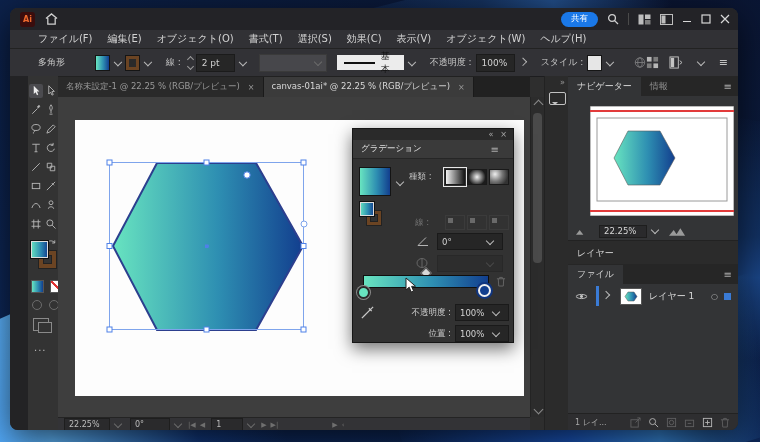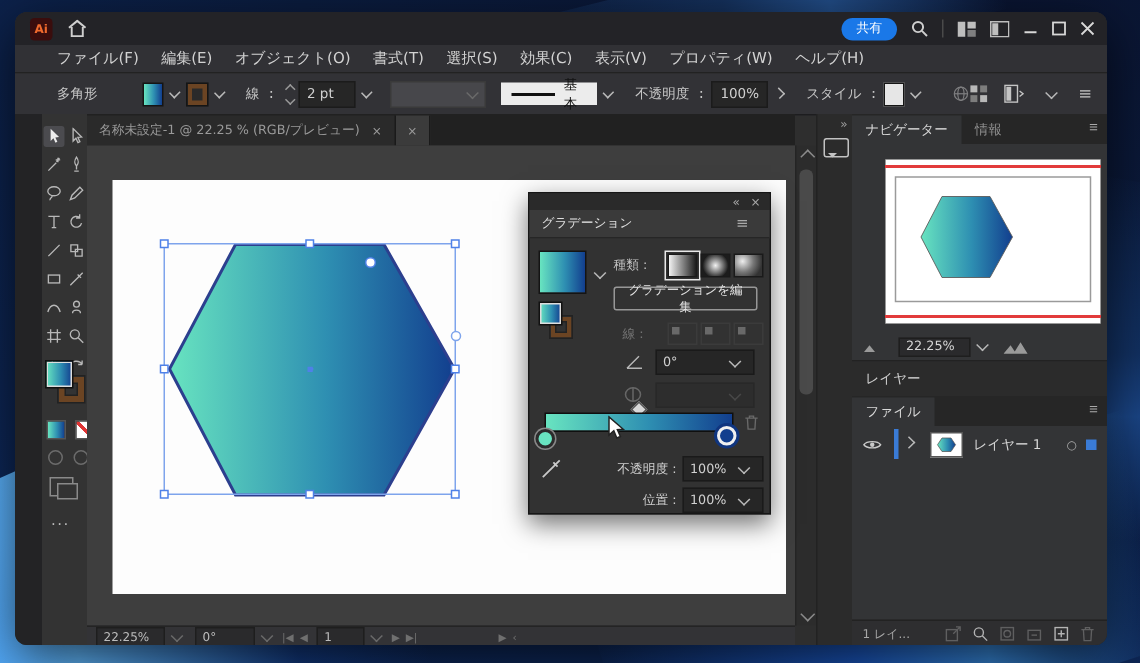--- a/index.html
+++ b/index.html
@@ -34,21 +34,21 @@
 
   
   .menubar{position:absolute;left:0;top:22px;right:0;height:18px;background:#313135;
     display:flex;align-items:center;gap:15px;padding-left:28px;font-size:10px;color:#d2d2d2;
     border-bottom:1px solid #222;}
   .menubar span{white-space:nowrap;}
 
   
   .optionsbar{position:absolute;left:0;top:41px;right:0;height:27px;background:#323236;
     display:flex;align-items:center;font-size:9px;color:#c8c8c8;border-bottom:1px solid #1d1d1f;}
-  .ob-label{margin:0 4px 0 10px;white-space:nowrap;font-family:Liberation Mono, monospace;}
+  .ob-label{margin:0 4px 0 10px;white-space:nowrap;}
   .obj{margin-left:28px;margin-right:30px;}
   .swatch{width:14px;height:14px;border:1px solid #151515;display:inline-block;}
   .stroke-sw{background:#2a2a2a;box-shadow:inset 0 0 0 3px #6b4423;}
   .chev{display:inline-block;width:5px;height:5px;border-right:1.3px solid #b9b9b9;
     border-bottom:1.3px solid #b9b9b9;transform:rotate(45deg);margin:0 5px 2px 5px;}
   .chev.dim{border-color:#6a6a6a;}
   .chev.right{transform:rotate(-45deg);}
   .stepper{display:inline-flex;flex-direction:column;gap:2px;margin:0 3px;}
   .stepper i{width:4px;height:4px;border-right:1.2px solid #9a9a9a;border-bottom:1.2px solid #9a9a9a;display:block;}
   .stepper .up{transform:rotate(-135deg);} .stepper .dn{transform:rotate(45deg);}
@@ -97,21 +97,21 @@
   .scrollarrow{position:absolute;left:4px;width:6px;height:6px;border-right:1.3px solid #8a8a8a;border-bottom:1.3px solid #8a8a8a;}
 
   
   .dockstrip{left:534px;top:68px;width:24px;bottom:0;background:#2b2b2b;border-left:1px solid #222;border-right:1px solid #222;}
   .bubble{position:absolute;left:4px;top:16px;width:15px;height:11px;border:1.3px solid #c2c2c2;border-radius:2px;}
   .bubble::after{content:"";position:absolute;left:2px;bottom:-4px;border:3px solid transparent;border-top-color:#c2c2c2;}
   .expand{position:absolute;right:4px;top:2px;color:#9a9a9a;font-size:8px;}
 
   
   .rightdock{left:558px;top:68px;width:170px;bottom:0;background:#2b2b2b;}
-  .ptabs{position:absolute;left:0;right:0;height:20px;background:#262626;display:flex;align-items:flex-end;font-size:9px;font-family:Liberation Mono, monospace;}
+  .ptabs{position:absolute;left:0;right:0;height:20px;background:#262626;display:flex;align-items:center;font-size:9px;}
   .ptab{padding:3px 9px;color:#8f8f8f;}
   .ptab.active{background:#333436;color:#d8d8d8;}
   .ham{margin-left:auto;margin-right:6px;color:#aaa;font-size:10px;align-self:center;}
   .navbody{position:absolute;left:0;top:20px;right:0;height:144px;background:#333436;}
   .navzoom{position:absolute;left:0;top:146px;right:0;height:18px;background:#333436;
     display:flex;align-items:center;font-size:8.5px;border-bottom:1px solid #222;}
   .mtn{fill:#9a9a9a;}
   .layersbody{position:absolute;left:0;top:208px;right:0;bottom:16px;background:#333436;}
   .layerrow{position:absolute;left:0;right:0;top:2px;height:20px;display:flex;align-items:center;font-size:9px;color:#d6d6d6;}
   .selbar{width:3px;height:20px;background:#3a7bd6;margin-left:8px;}
@@ -205,21 +205,21 @@
     </div>
 
     <div class="menubar">
       <span>ファイル(F)</span>
       <span>編集(E)</span>
       <span>オブジェクト(O)</span>
       <span>書式(T)</span>
       <span>選択(S)</span>
       <span>効果(C)</span>
       <span>表示(V)</span>
-      <span>プロパティ(W)</span>
+      <span>オブジェクト(W)</span>
       <span>ヘルプ(H)</span>
     </div>
 
     <div class="optionsbar">
       <span class="ob-label obj">多角形</span>
       <span class="swatch" style="background: linear-gradient(90deg, rgb(104, 228, 192) 0%, rgb(46, 143, 178) 55%, rgb(18, 62, 142) 100%);"></span>
       <i class="chev"></i>
       <span class="swatch stroke-sw"></span>
       <i class="chev"></i>
       <span class="ob-label">線 :</span>
@@ -377,20 +377,21 @@
       <span class="screenmode"></span>
       <span class="tooldots">...</span>
     </div>
 
     <div class="abs tabbar">
       <div class="dtab">
         <span>名称未設定-1 @ 22.25 % (RGB/プレビュー)</span>
         <span class="x">×</span>
       </div>
       <div class="dtab active">
+        <span>canvas-01ai* @ 22.25 % (RGB/プレビュー)</span>
         <span class="x">×</span>
       </div>
     </div>
 
     <div class="abs canvas">
       <svg width="472" height="320" viewBox="0 0 472 320">
         <defs>
           <linearGradient id="ghex1" x1="0" y1="0" x2="1" y2="0">
             <stop offset="0" stop-color="#68e4c0"></stop>
               <stop offset="0.55" stop-color="#2e8fb2"></stop>
@@ -547,21 +548,20 @@
       <div class="gp-tab">
         <span>グラデーション</span>
         <span class="ham">≡</span>
       </div>
       <span class="gp-swatch" style="background: linear-gradient(90deg, rgb(104, 228, 192) 0%, rgb(46, 143, 178) 55%, rgb(18, 62, 142) 100%);"></span>
       <i class="chev" style="position:absolute;left:39px;top:50px"></i>
       <span class="gp-label" style="left:56px;top:42px">種類 :</span>
       <span class="typebtn sel t-lin" style="left:92px"></span>
       <span class="typebtn t-rad" style="left:114px"></span>
       <span class="typebtn t-free" style="left:136px"></span>
-      <button class="gp-edit">グラデーションを編集</button>
       <span class="gp-fs-fill" style="background: linear-gradient(90deg, rgb(104, 228, 192) 0%, rgb(46, 143, 178) 55%, rgb(18, 62, 142) 100%);"></span>
       <span class="gp-fs-stroke"></span>
       <span class="gp-label" style="left:62px;top:88px;opacity:.45">線 :</span>
       <span class="strokebtn" style="left:92px">
           <i></i>
         </span>
       <span class="strokebtn" style="left:114px">
           <i></i>
         </span>
       <span class="strokebtn" style="left:136px">

